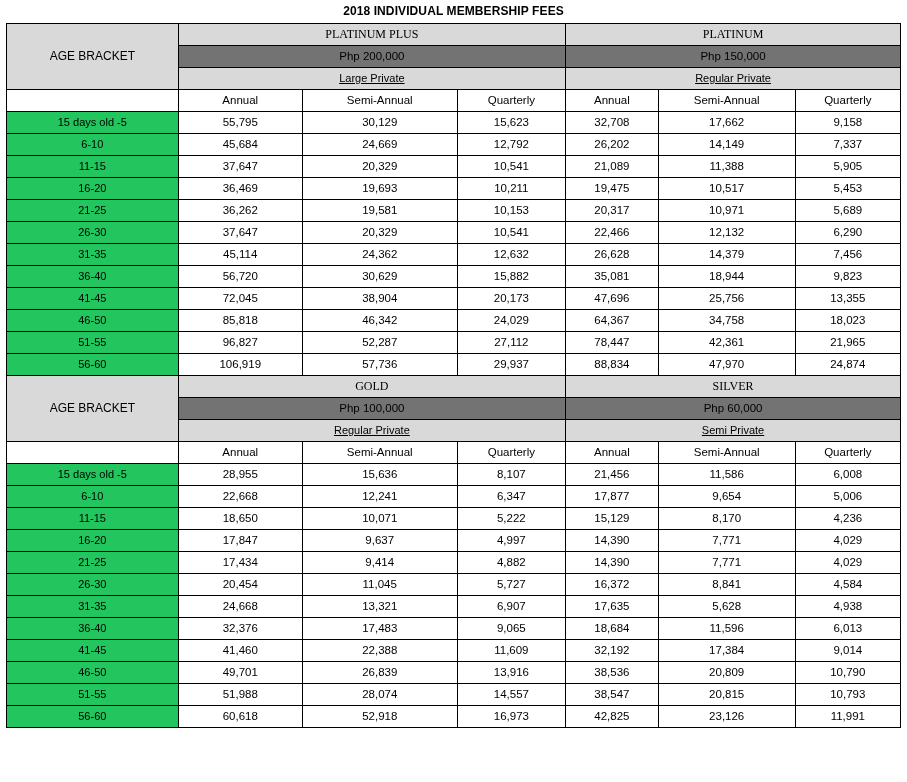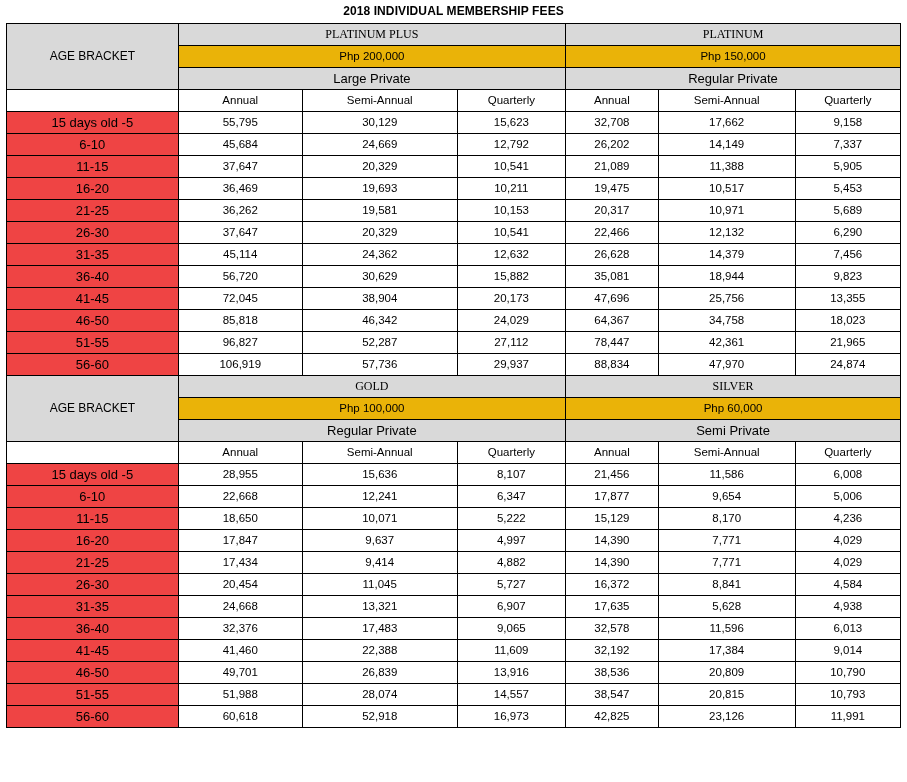--- a/index.html
+++ b/index.html
@@ -47,44 +47,45 @@
     white-space: nowrap;
     overflow: hidden;
   }
   .band-plan {
     background: #d9d9d9;
     font-weight: bold;
     font-size: 12px;
     font-family: Liberation Serif, serif;
   }
   .band-amt {
-    background: #eab308;
+    background: #737373;
     font-weight: bold;
     font-size: 11.5px;
   }
   .band-room {
     background: #d9d9d9;
     font-weight: bold;
-    font-size: 13px;
+    font-size: 11px;
+    text-decoration: underline;
   }
   .colhdr {
     font-weight: bold;
     font-size: 11.5px;
     background: #ffffff;
     margin-left: 12px;
   }
   .age-label {
     background: #d9d9d9;
     font-weight: bold;
     font-size: 12px;
     margin-left: 36px;
   }
   .age-cell {
-    background: #ef4444;
-    font-size: 13px;
+    background: #22c55e;
+    font-size: 11px;
   }
   .num {
     background: #ffffff;
     font-size: 11.5px;
   }
   
   col.c-age { width: 163px; }
   col.c-a   { width: 118px; }
   col.c-sa  { width: 147px; }
   col.c-q   { width: 103px; }
@@ -327,21 +328,21 @@
         <td class="num">6,907</td>
         <td class="num">17,635</td>
         <td class="num">5,628</td>
         <td class="num">4,938</td>
       </tr>
       <tr>
         <td class="age-cell">36-40</td>
         <td class="num">32,376</td>
         <td class="num">17,483</td>
         <td class="num">9,065</td>
-        <td class="num">32,578</td>
+        <td class="num">18,684</td>
         <td class="num">11,596</td>
         <td class="num">6,013</td>
       </tr>
       <tr>
         <td class="age-cell">41-45</td>
         <td class="num">41,460</td>
         <td class="num">22,388</td>
         <td class="num">11,609</td>
         <td class="num">32,192</td>
         <td class="num">17,384</td>

